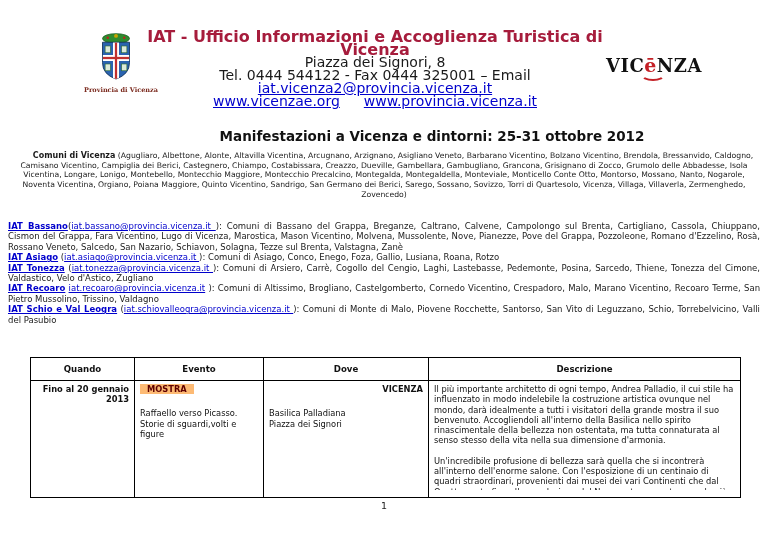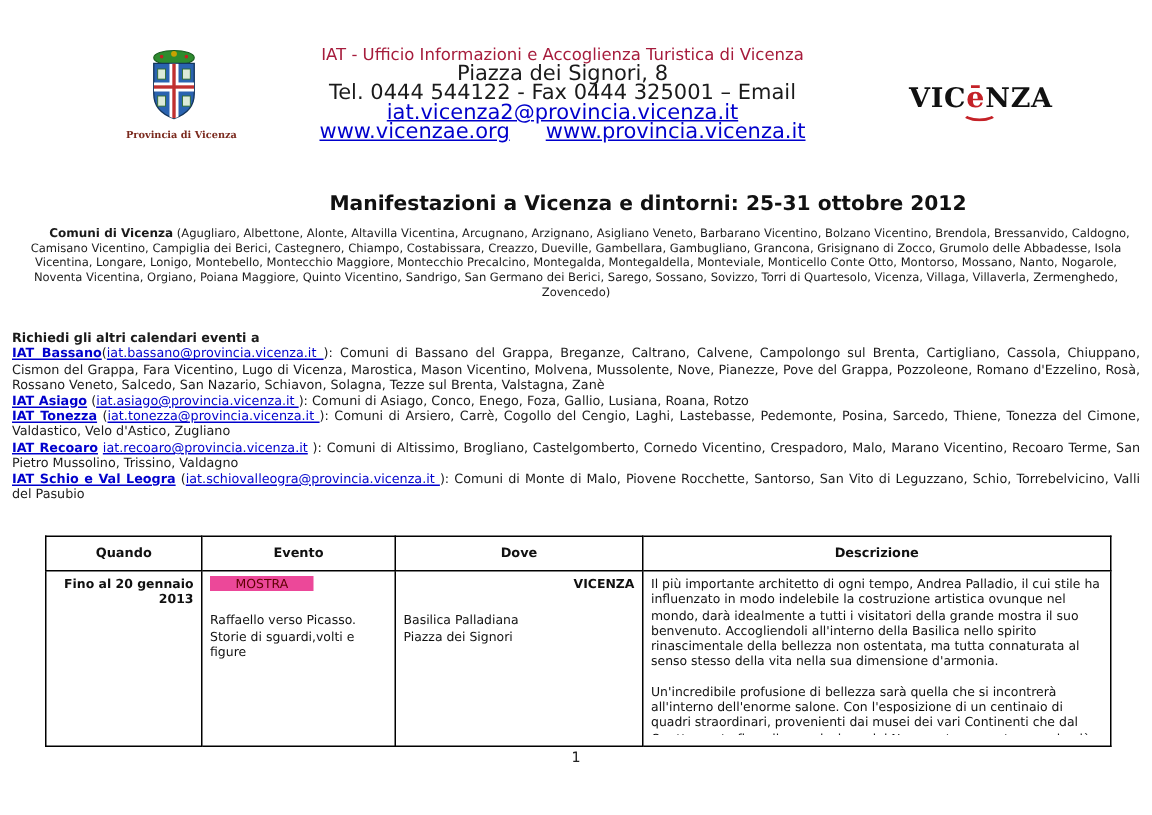--- a/index.html
+++ b/index.html
@@ -5,21 +5,21 @@
   html,body{margin:0;padding:0;}
   body{
     width:768px;height:543px;position:relative;overflow:hidden;
     background:#ffffff;color:#000;
     font-family:"DejaVu Sans","Liberation Sans",sans-serif;
   }
   a{text-decoration:underline;color:#0000CC;cursor:pointer;}
 
   
   .hdr-center{position:absolute;top:30px;left:110px;width:530px;text-align:center;}
-  .org-title{color:#A61C3C;font-weight:normal;font-size:11px;line-height:13px;}
+  .org-title{color:#A61C3C;font-weight:bold;font-size:16px;line-height:13px;}
   .hdr-line{font-size:14px;line-height:13px;color:#1a1a1a;}
   .hdr-links a{margin:0 12px;}
 
   .prov-logo{position:absolute;left:84px;top:31px;width:64px;}
   .prov-logo svg{display:block;margin:0 auto;}
   .prov-caption{font-family:"DejaVu Serif","Liberation Serif",serif;font-size:6.5px;
     font-weight:bold;color:#7b2a1e;margin-top:1px;white-space:nowrap;}
 
   .vlogo{position:absolute;left:606px;top:54px;
     font-family:"DejaVu Serif","Liberation Serif",serif;font-weight:bold;
@@ -46,22 +46,22 @@
   .calendars .heading{font-weight:bold;text-align:left;}
   .iat-name{font-weight:bold;}
 
   
   table.events{position:absolute;top:357px;left:30px;width:710px;
     border-collapse:collapse;table-layout:fixed;font-size:8.3px;color:#111;}
   table.events th,table.events td{border:1px solid #000;}
   table.events th{height:20px;font-size:8.6px;font-weight:bold;text-align:center;vertical-align:middle;}
   table.events td{vertical-align:top;padding:3px 5px;line-height:10.3px;height:110px;}
   .cell-bold{font-weight:bold;text-align:right;}
-  .tag-mostra{display:inline-block;background:#ec4899;color:#5f0000;
-    font-weight:normal;padding:0 17px;}
+  .tag-mostra{display:inline-block;background:#fdba74;color:#5f0000;
+    font-weight:bold;padding:0 7px;}
   .evento-title,.dove-place{margin-top:14px;font-weight:normal;}
   .desc-clip{height:106px;overflow:hidden;}
   .desc-clip p{margin:0 0 10px 0;}
 
   .page-number{position:absolute;top:500px;left:0;width:100%;text-align:center;
     font-size:9.5px;color:#222;}
 </style>
 </head>
 <body>
 
@@ -98,21 +98,20 @@
   <div class="hdr-line hdr-links"><a>www.vicenzae.org</a><a>www.provincia.vicenza.it</a></div>
 </div>
 
 <div class="vlogo"><span>VIC</span><span class="accent">ē</span><span>NZA</span></div>
 
 <div class="main-title">Manifestazioni a Vicenza e dintorni: 25-31 ottobre 2012</div>
 
 <div class="comuni"><b>Comuni di Vicenza</b><span> (Agugliaro, Albettone, Alonte, Altavilla Vicentina, Arcugnano, Arzignano, Asigliano Veneto, Barbarano Vicentino, Bolzano Vicentino, Brendola, Bressanvido, Caldogno, Camisano Vicentino, Campiglia dei Berici, Castegnero, Chiampo, Costabissara, Creazzo, Dueville, Gambellara, Gambugliano, Grancona, Grisignano di Zocco, Grumolo delle Abbadesse, Isola Vicentina, Longare, Lonigo, Montebello, Montecchio Maggiore, Montecchio Precalcino, Montegalda, Montegaldella, Monteviale, Monticello Conte Otto, Montorso, Mossano, Nanto, Nogarole, Noventa Vicentina, Orgiano, Poiana Maggiore, Quinto Vicentino, Sandrigo, San Germano dei Berici, Sarego, Sossano, Sovizzo, Torri di Quartesolo, Vicenza, Villaga, Villaverla, Zermenghedo, Zovencedo)</span></div>
 
 <div class="calendars">
-  <p class="heading">Richiedi gli altri calendari eventi a</p>
 
   <p><a class="iat-name">IAT Bassano</a><span>(</span><a>iat.bassano@provincia.vicenza.it </a><span>): Comuni di Bassano del Grappa, Breganze, Caltrano, Calvene, Campolongo sul Brenta, Cartigliano, Cassola, Chiuppano, Cismon del Grappa, Fara Vicentino, Lugo di Vicenza, Marostica, Mason Vicentino, Molvena, Mussolente, Nove, Pianezze, Pove del Grappa, Pozzoleone, Romano d'Ezzelino, Rosà, Rossano Veneto, Salcedo, San Nazario, Schiavon, Solagna, Tezze sul Brenta, Valstagna, Zanè</span></p>
 
   <p><a class="iat-name">IAT Asiago</a><span> (</span><a>iat.asiago@provincia.vicenza.it </a><span>): Comuni di Asiago, Conco, Enego, Foza, Gallio, Lusiana, Roana, Rotzo</span></p>
 
   <p><a class="iat-name">IAT Tonezza</a><span> (</span><a>iat.tonezza@provincia.vicenza.it </a><span>): Comuni di Arsiero, Carrè, Cogollo del Cengio, Laghi, Lastebasse, Pedemonte, Posina, Sarcedo, Thiene, Tonezza del Cimone, Valdastico, Velo d'Astico, Zugliano</span></p>
 
   <p><a class="iat-name">IAT Recoaro</a><span> </span><a>iat.recoaro@provincia.vicenza.it</a><span> ): Comuni di Altissimo, Brogliano, Castelgomberto, Cornedo Vicentino, Crespadoro, Malo, Marano Vicentino, Recoaro Terme, San Pietro Mussolino, Trissino, Valdagno</span></p>
 
   <p><a class="iat-name">IAT Schio e Val Leogra</a><span> (</span><a>iat.schiovalleogra@provincia.vicenza.it </a><span>): Comuni di Monte di Malo, Piovene Rocchette, Santorso, San Vito di Leguzzano, Schio, Torrebelvicino, Valli del Pasubio</span></p>

